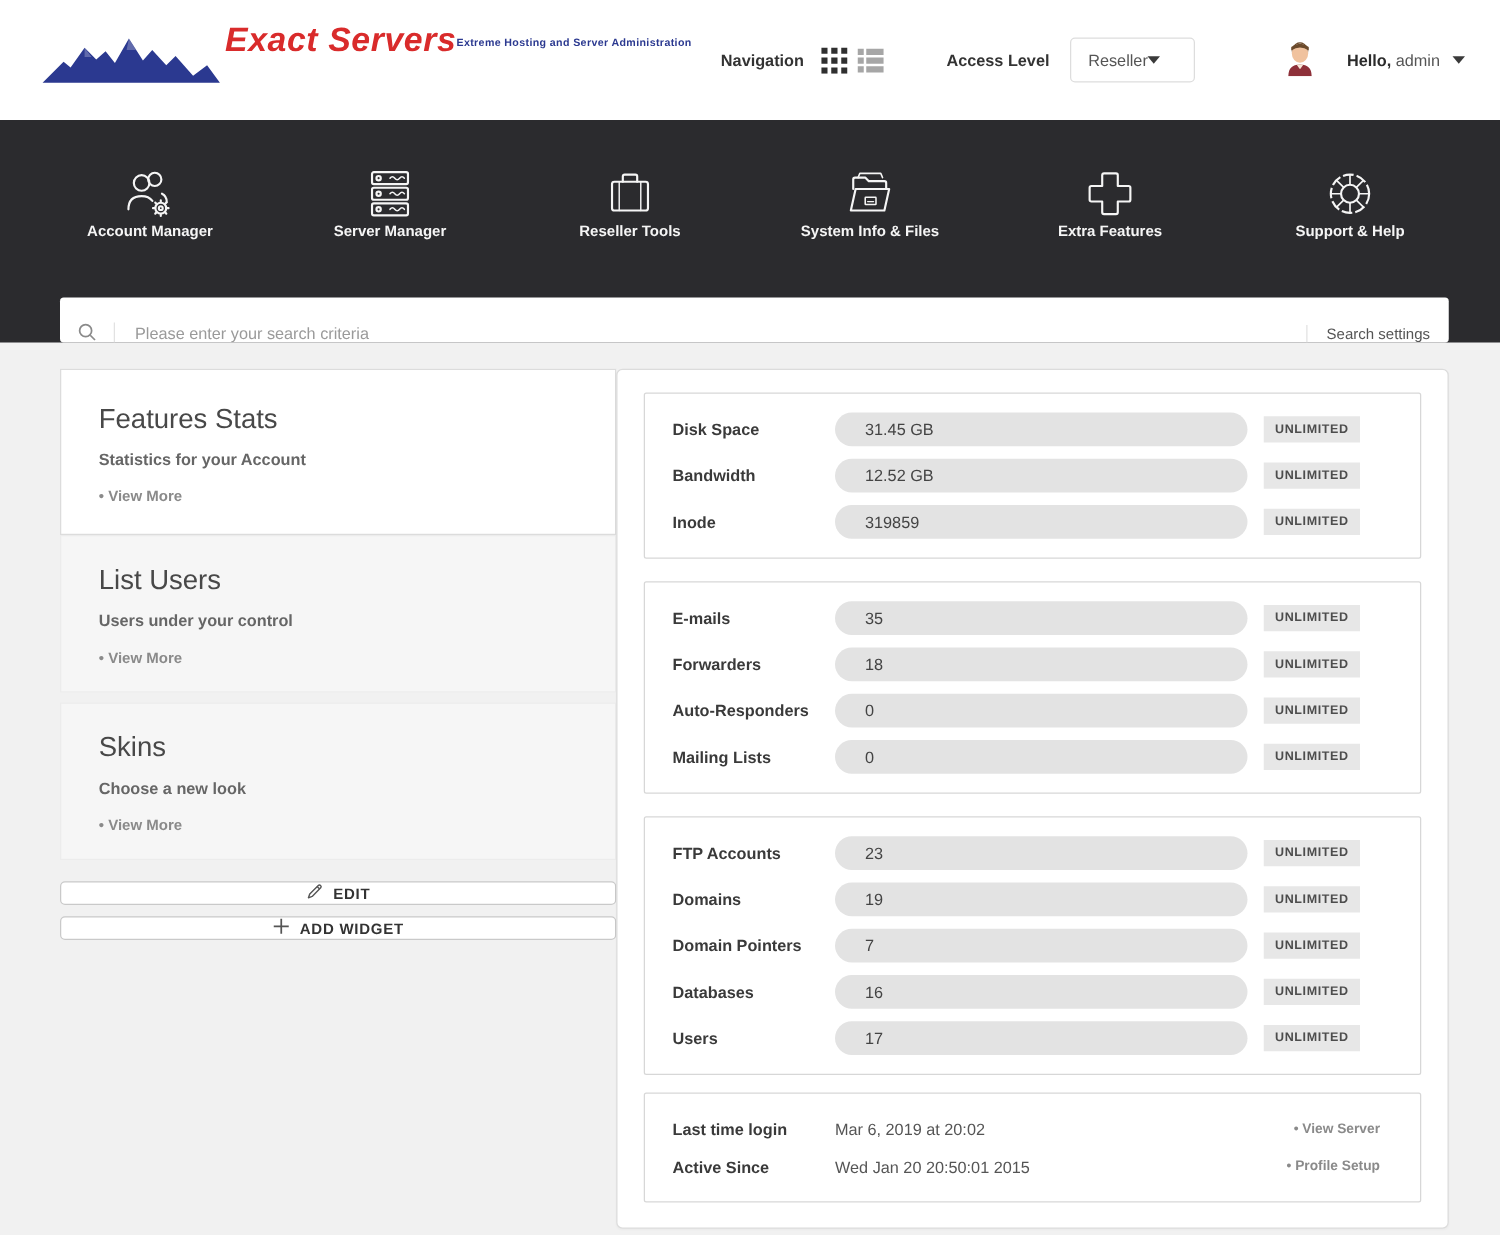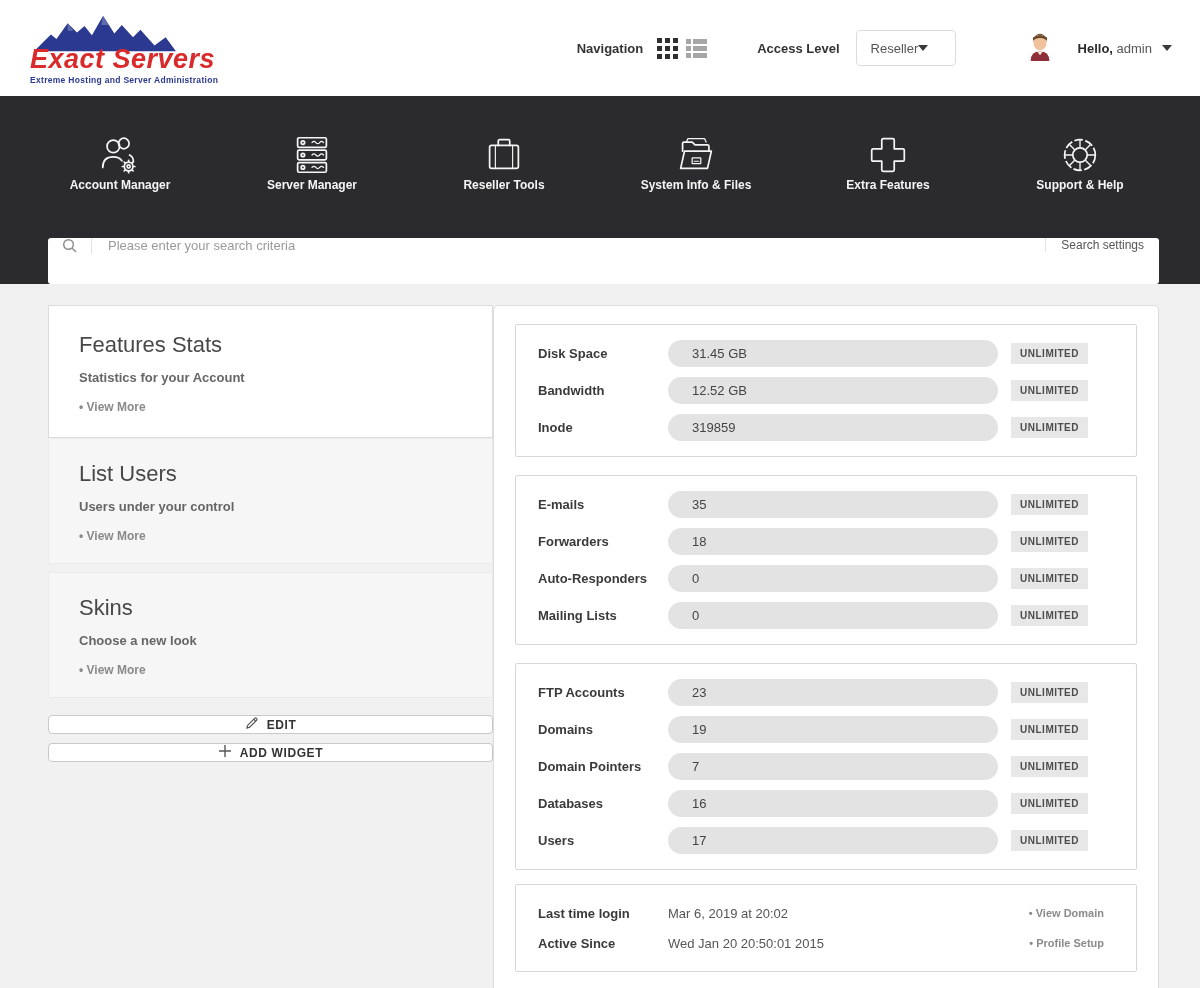--- a/index.html
+++ b/index.html
@@ -10,21 +10,21 @@
     width:1200px; height:988px;
     overflow:hidden;
     color:#3a3a3a;
   }
   
   .topbar {
     height:96px; background:#ffffff;
     display:flex; align-items:center; justify-content:space-between;
     padding:0 28px 0 30px;
   }
-  .logo { display:flex; flex-direction:column; line-height:1; cursor:pointer; }
+  .logo { display:flex; line-height:1; cursor:pointer; }
   .logo svg { display:block; }
   .logo-name { font-size:27px; font-weight:bold; font-style:italic; color:#d92b2b; letter-spacing:0.5px; margin-top:-8px; }
   .logo-tagline { font-size:8.5px; color:#2b3990; font-weight:bold; letter-spacing:0.3px; margin-top:3px; }
   .topbar-right { display:flex; align-items:center; }
   .tb-label { font-size:13px; font-weight:bold; color:#333; }
   .view-icons { display:flex; align-items:center; gap:8px; margin-left:14px; }
   .icon-btn { cursor:pointer; display:flex; }
   .al-group { margin-left:50px; display:flex; align-items:center; }
   .al-select {
     margin-left:16px; border:1px solid #ddd; border-radius:4px;
@@ -38,22 +38,22 @@
   .greet b { color:#2b2b2b; }
   
   .darkband { background:#2b2b2e; padding-top:32px; }
   .navgrid { display:grid; grid-template-columns:repeat(6,1fr); padding:0 24px; }
   .navitem { display:flex; flex-direction:column; align-items:center; gap:0; cursor:pointer; padding:4px 0; }
   .navitem svg { display:block; }
   .navlabel { color:#f5f5f5; font-size:12px; font-weight:bold; }
   
   .searchwrap { margin:42px 41px 0 48px; }
   .searchbar {
-    background:#fff; border-radius:3px; height:46px;
-    display:flex; align-items:flex-start; overflow:hidden;
+    background:#fff; border-radius:3px; height:36px;
+    display:flex; align-items:flex-end; overflow:hidden;
   }
   .search-iconcell { width:44px; display:flex; align-items:center; justify-content:center; border-right:1px solid #e2e2e2; cursor:pointer; }
   .searchbar input {
     flex:1; border:0; outline:none; padding:0 16px; font-size:13px; color:#444;
     font-family:"Liberation Sans", sans-serif; background:transparent;
   }
   .searchbar input::placeholder { color:#9a9a9a; }
   .search-settings {
     border-left:1px solid #e2e2e2; display:flex; align-items:center;
     padding:0 15px; font-size:12px; color:#555; cursor:pointer; white-space:nowrap;
@@ -393,21 +393,21 @@
             <span class="stat-value">17</span>
           </div>
         <span class="stat-badge">UNLIMITED</span>
       </div>
     </div>
 
     <div class="info-card">
       <div class="info-row">
         <span class="info-label">Last time login</span>
         <span class="info-value">Mar 6, 2019 at 20:02</span>
-        <span class="info-link">• View Domain</span>
+        <span class="info-link">• View Server</span>
       </div>
       <div class="info-row">
         <span class="info-label">Active Since</span>
         <span class="info-value">Wed Jan 20 20:50:01 2015</span>
         <span class="info-link">• Profile Setup</span>
       </div>
     </div>
 
   </div>
 </div>

